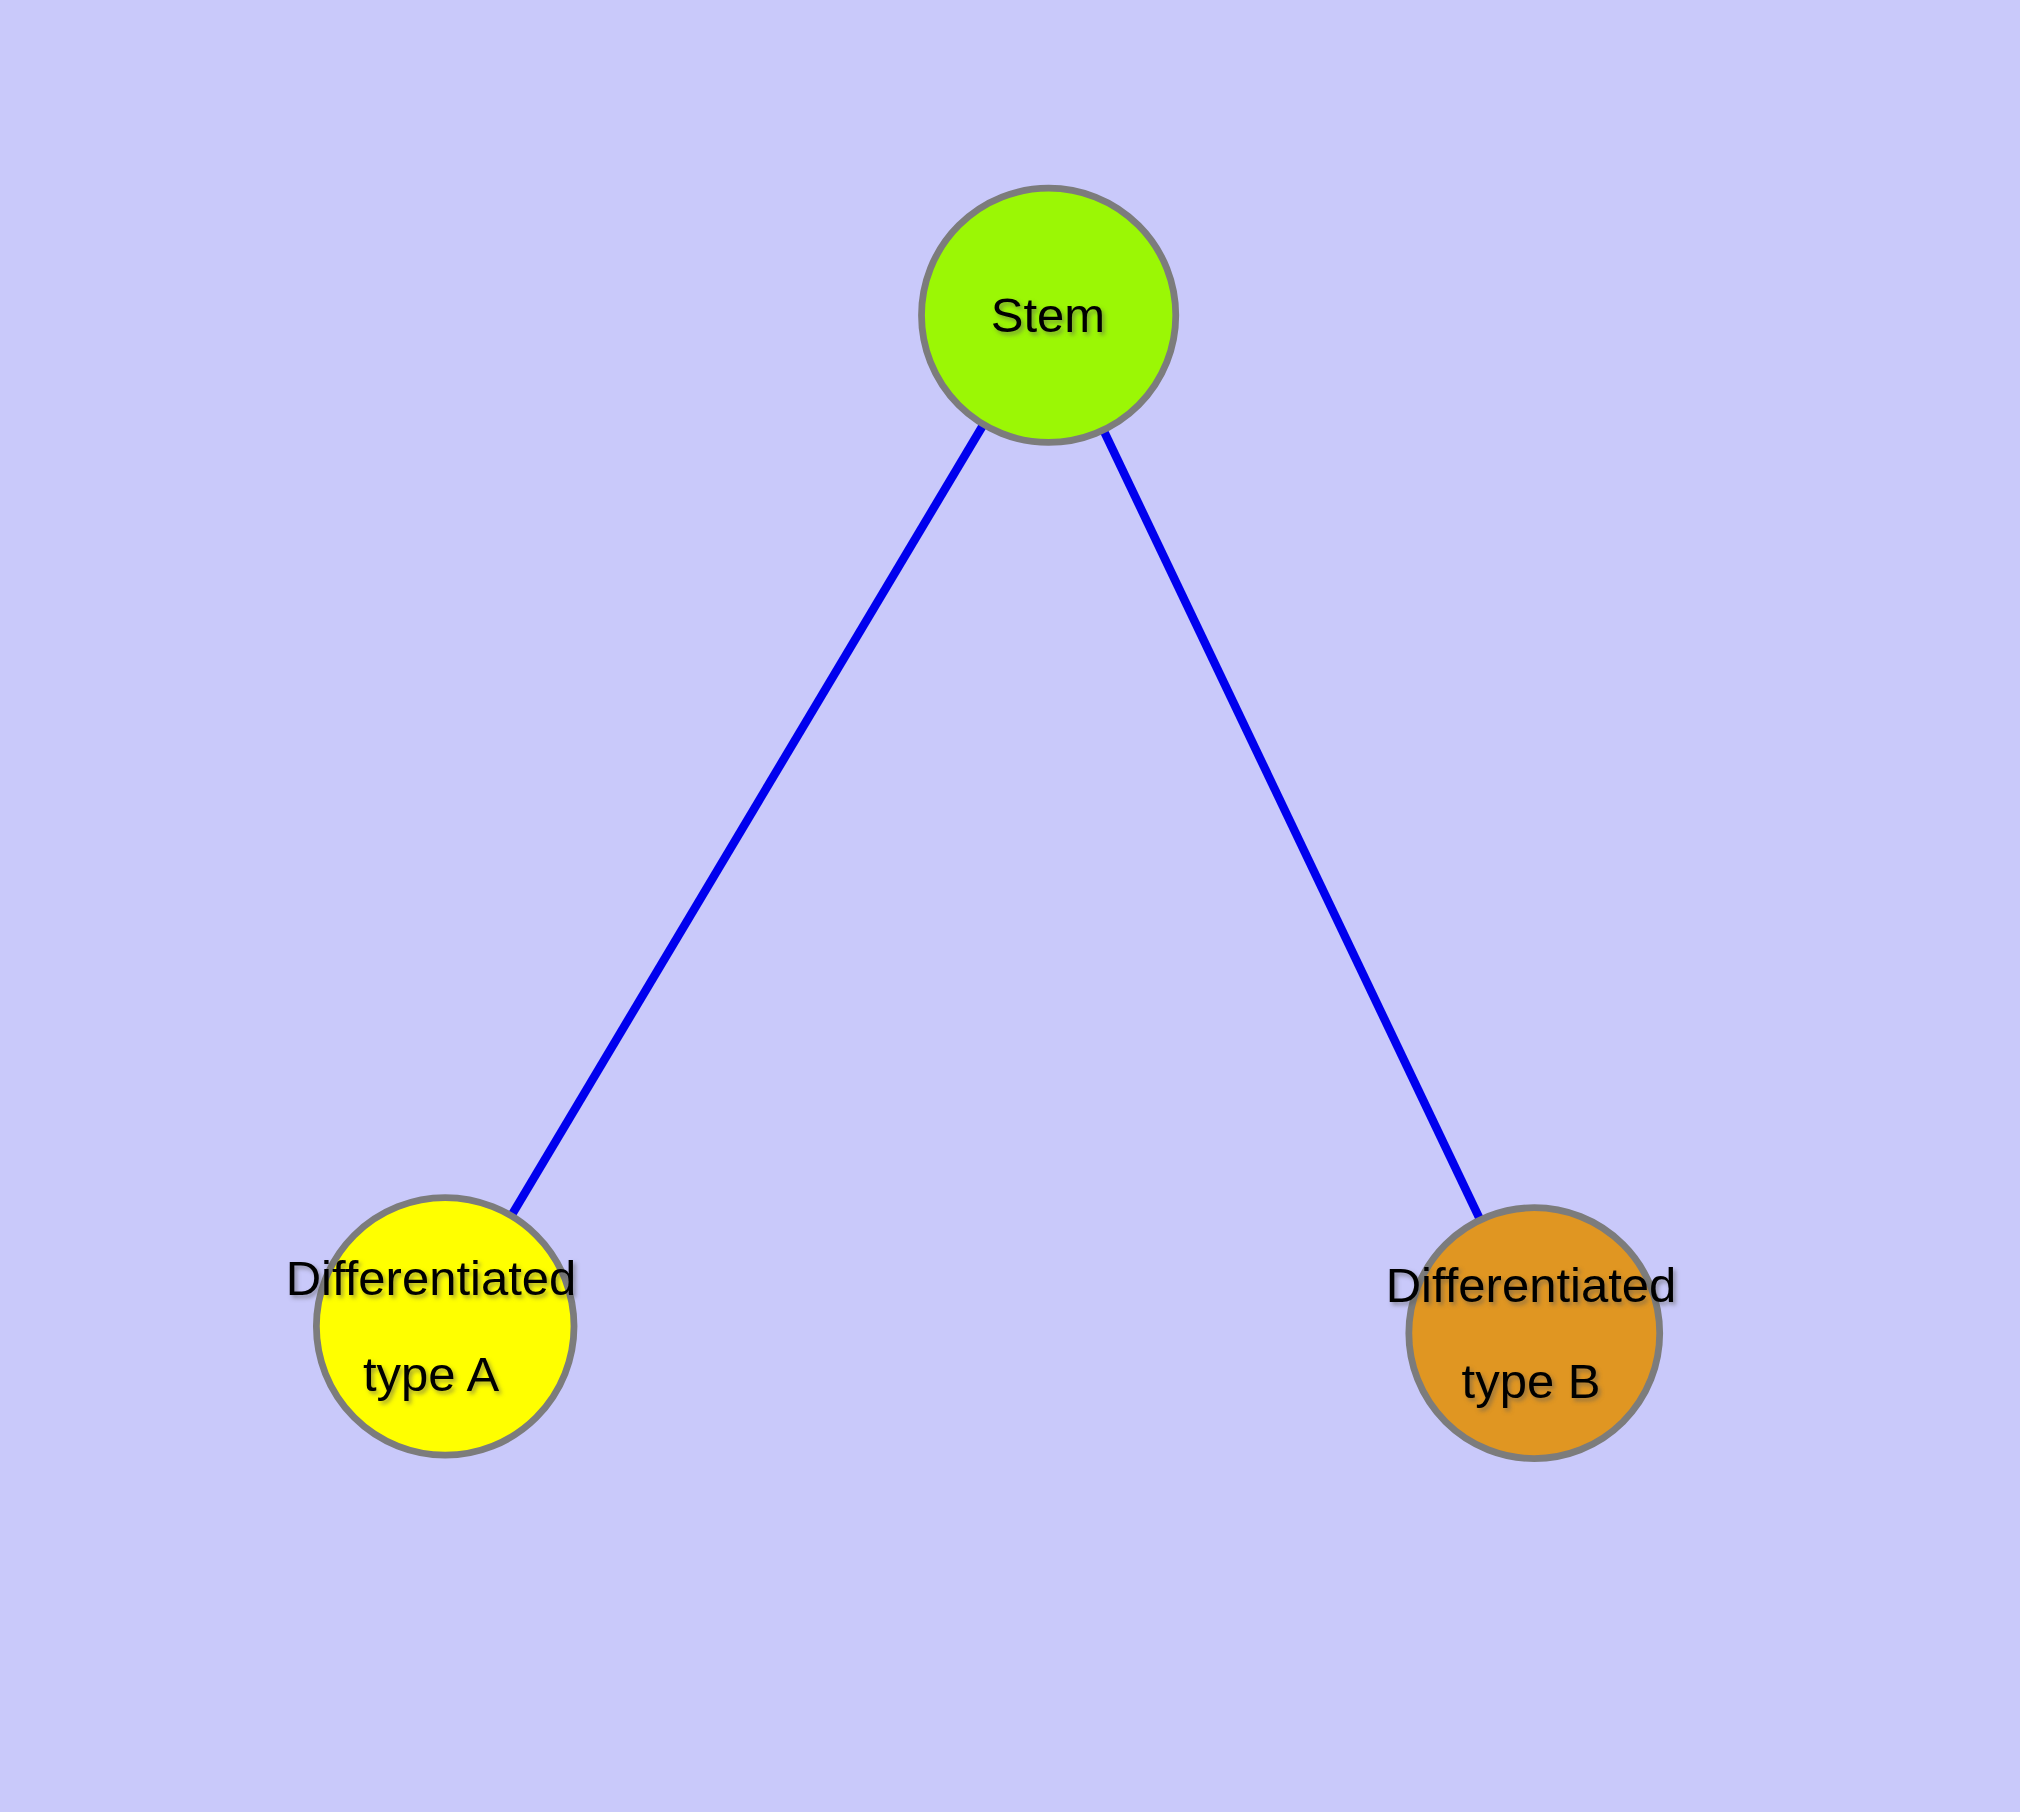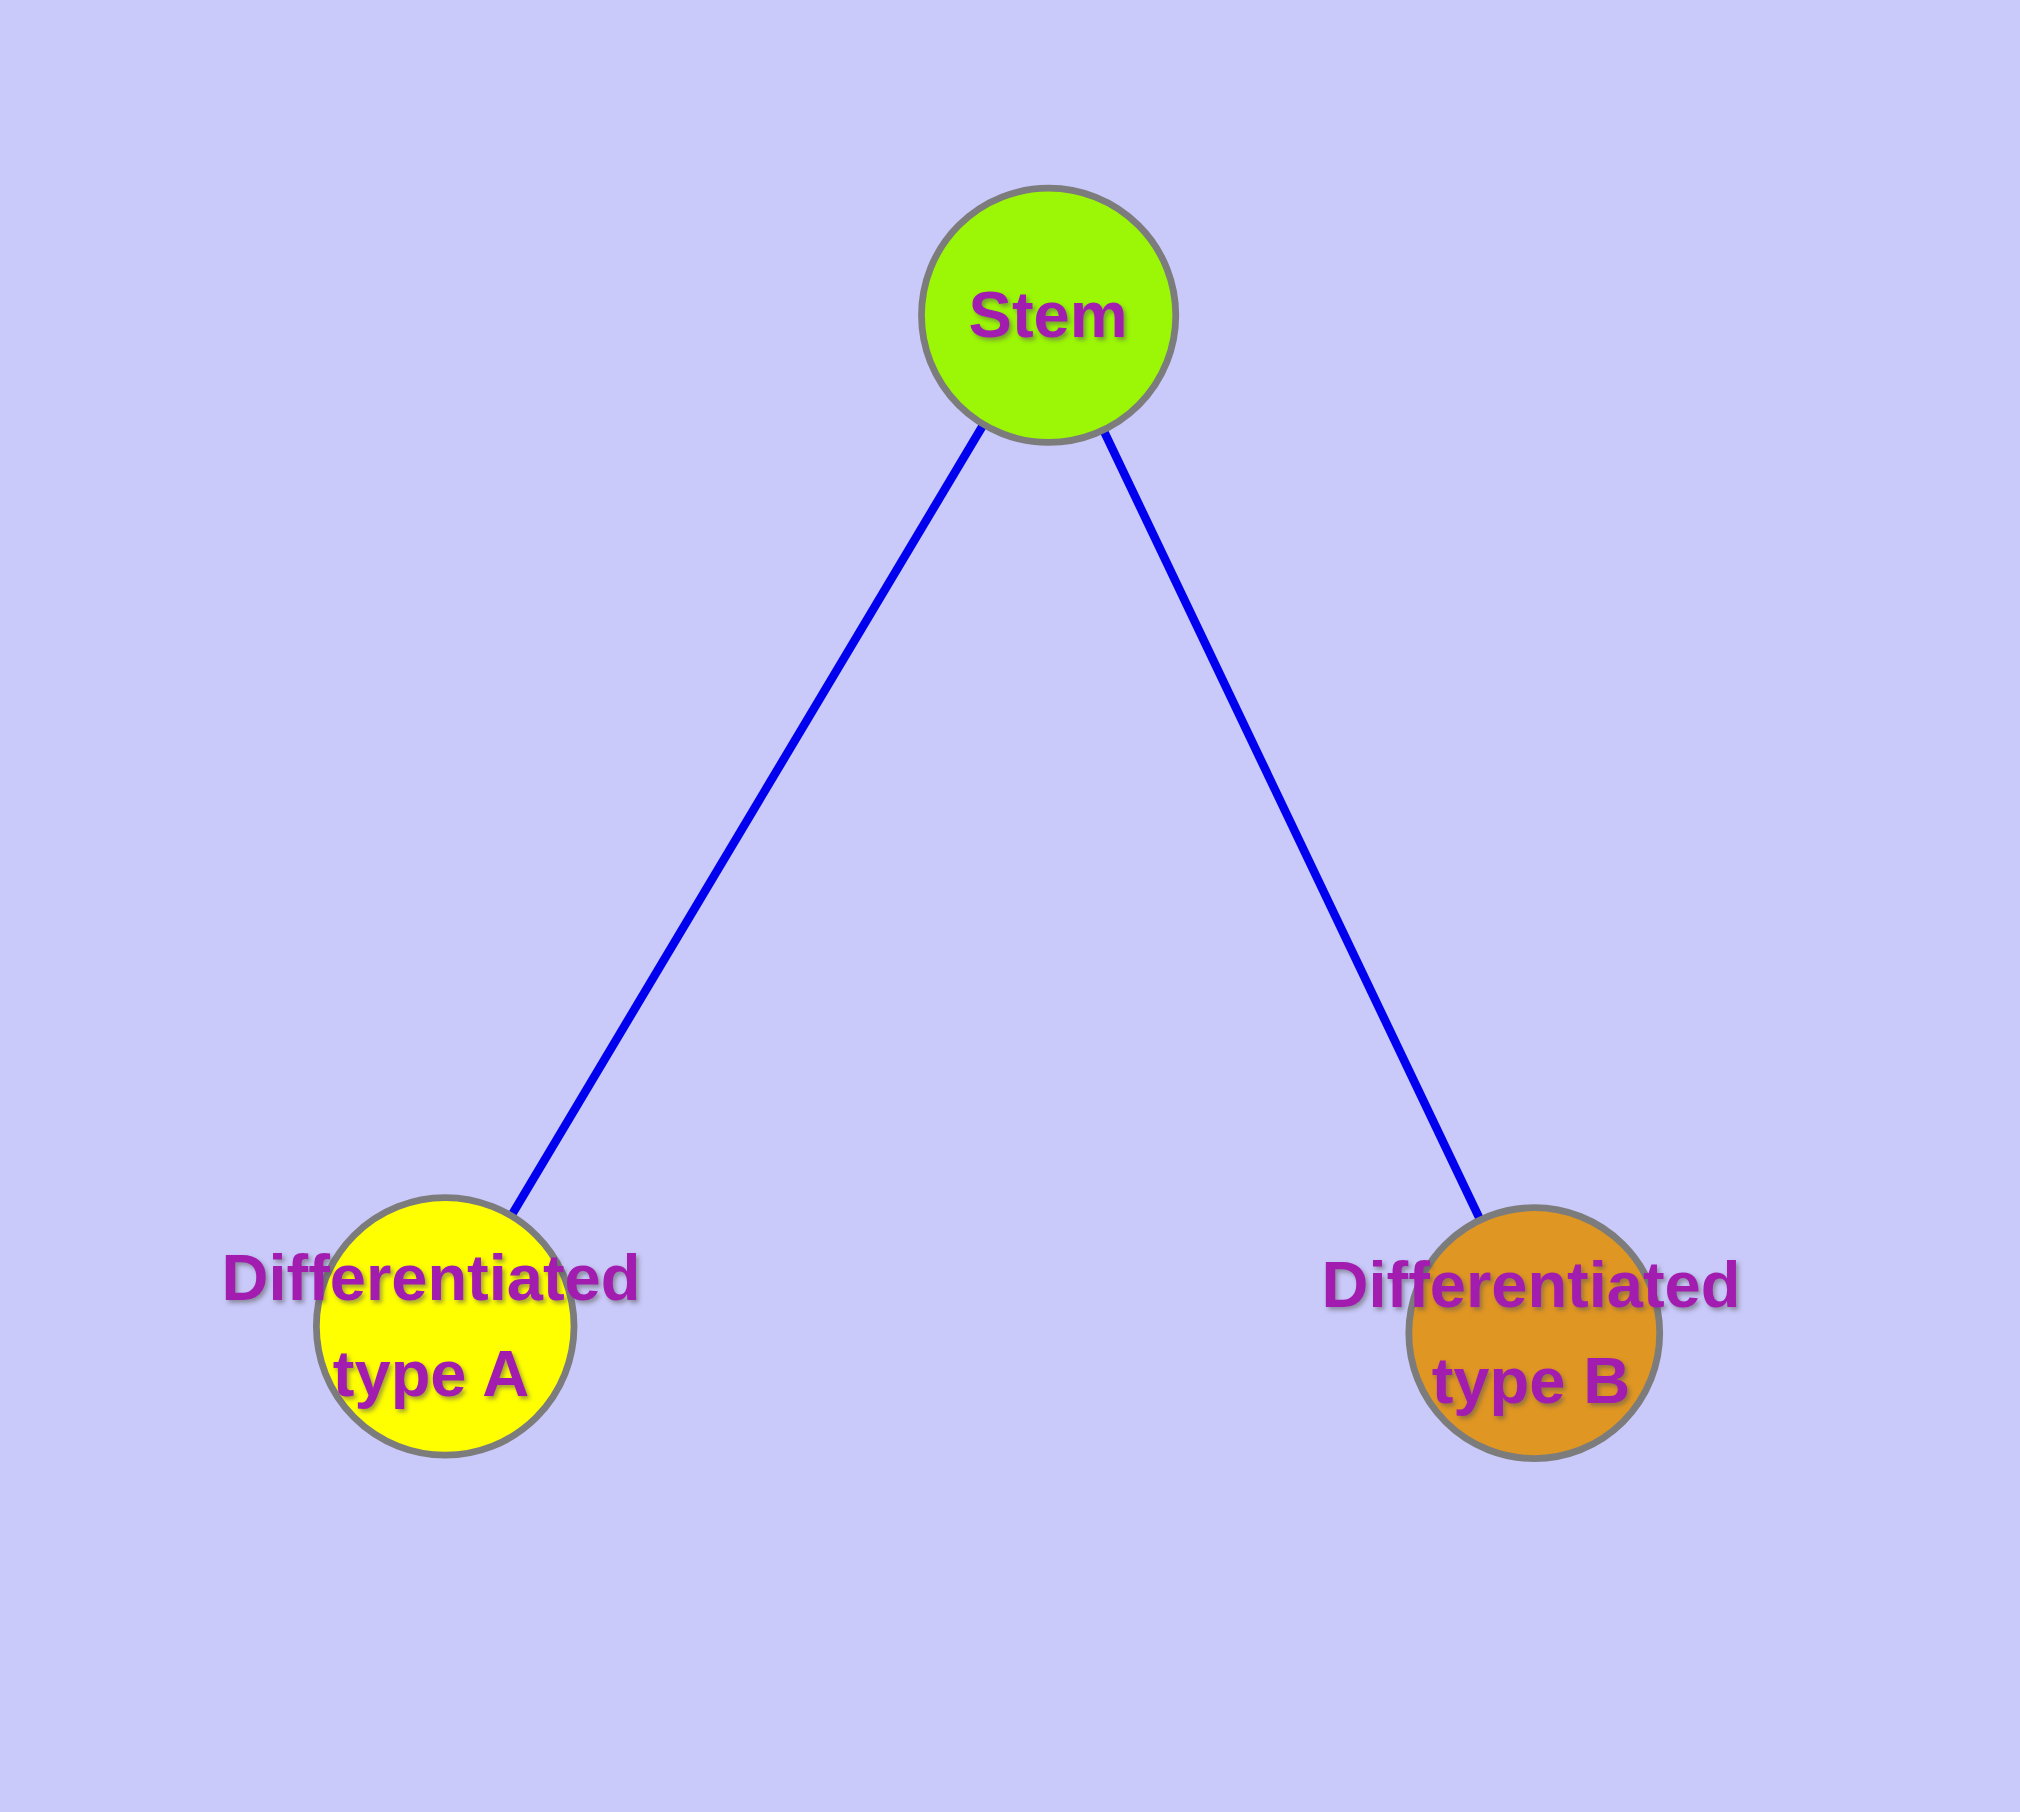--- a/index.html
+++ b/index.html
@@ -28,23 +28,23 @@
     stroke-width: 10px;
     fill: none;
   }
   .node {
     stroke: #7C7C7C;
     stroke-width: 8px;
   }
   .node-label {
     position: absolute;
     transform: translate(-50%, -50%);
-    color: #a21caf;
-    font-size: 65px;
-    font-weight: 700;
+    color: #000000;
+    font-size: 49px;
+    font-weight: 400;
     line-height: 96px;
     text-align: center;
     white-space: pre-line;
     text-shadow: 2.5px 3.4px 4.2px rgba(90, 90, 90, 0.55);
     pointer-events: none;
   }
   .label-stem   { left: 1048px; top: 315px;  }
   .label-type-a { left: 431px;  top: 1326px; }
   .label-type-b { left: 1531px; top: 1333px; }
 </style>

